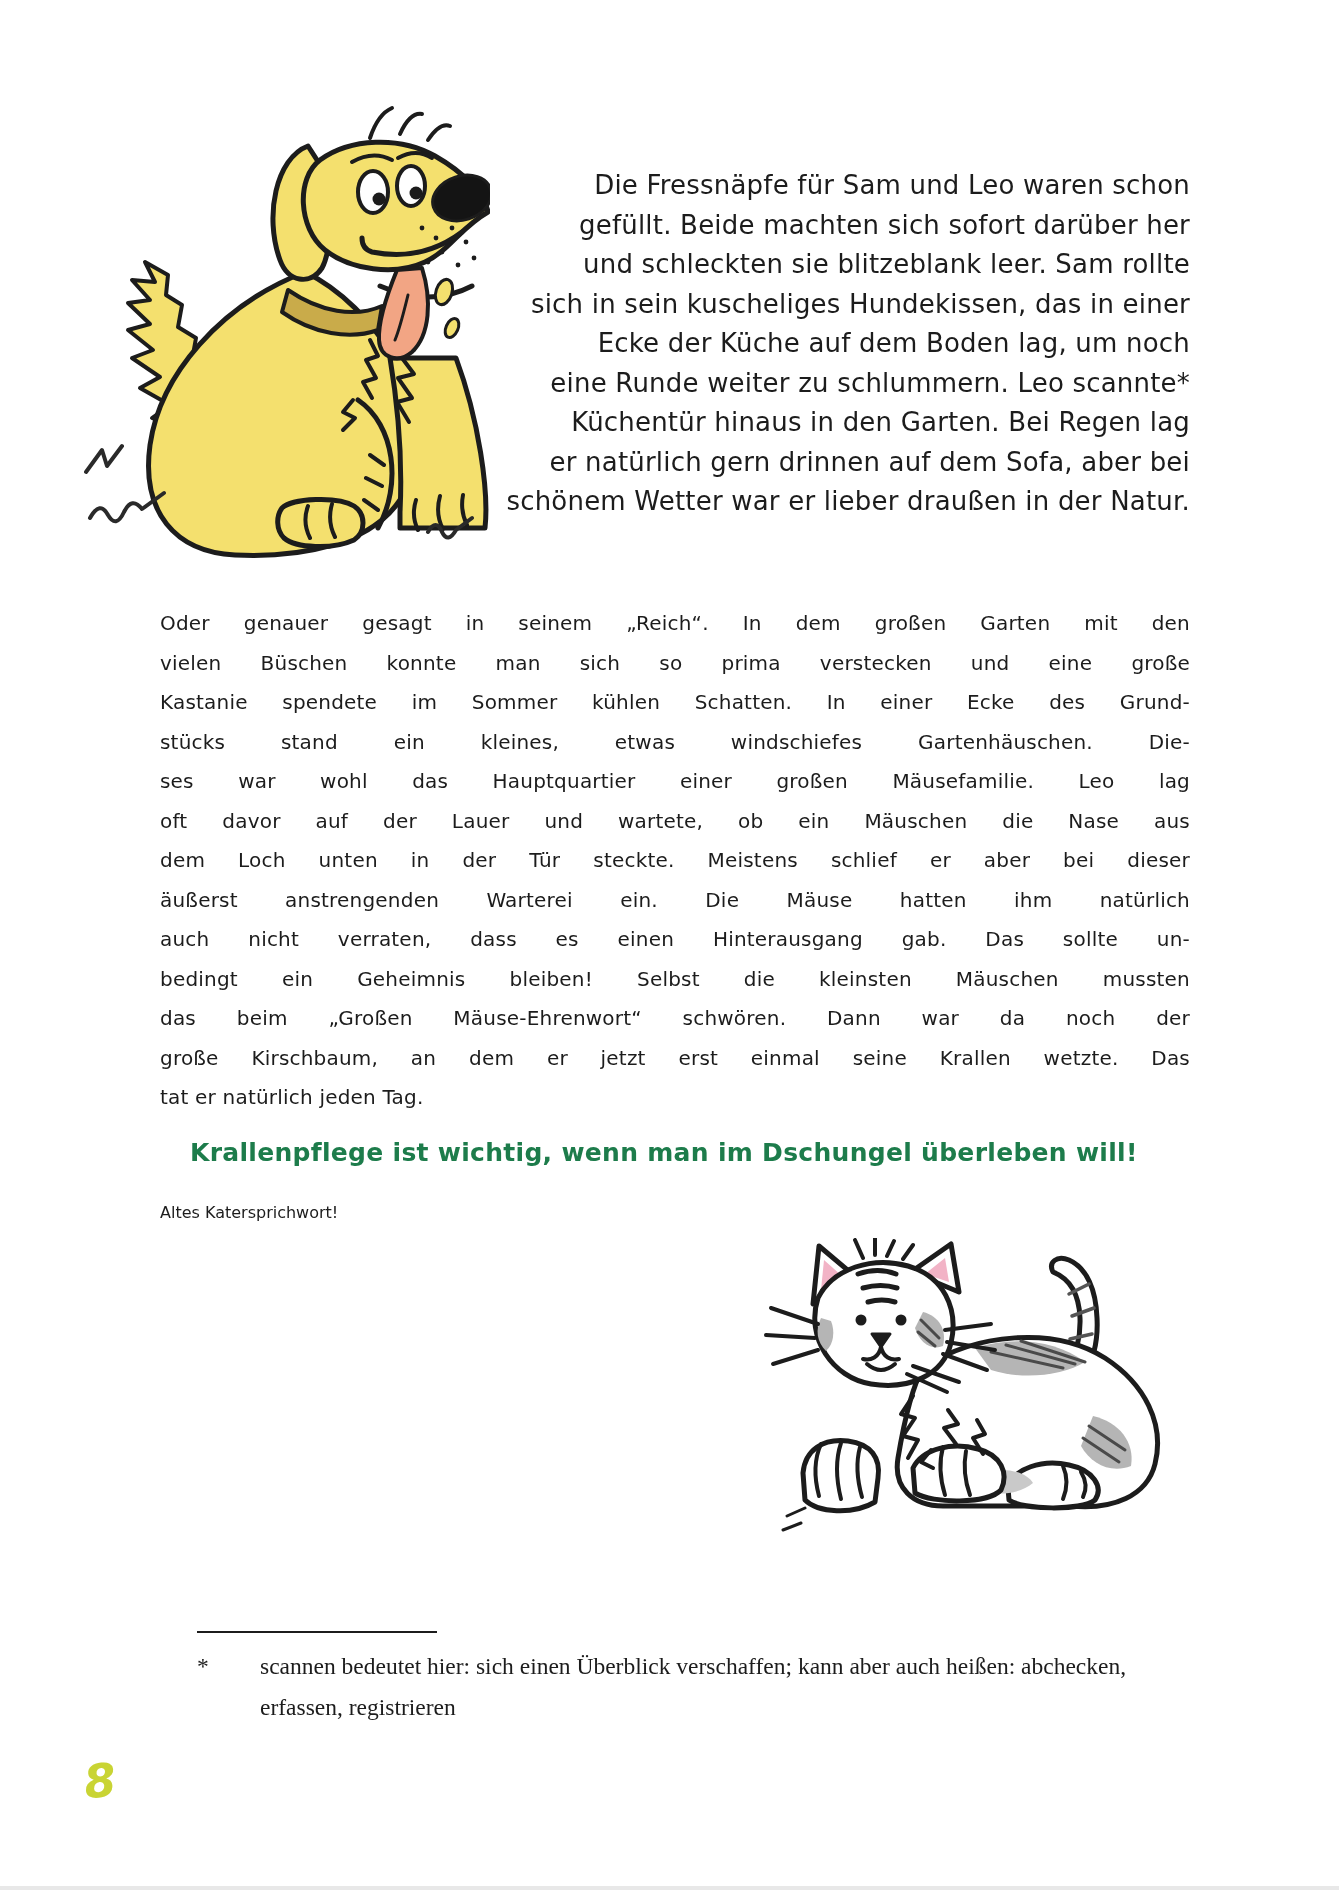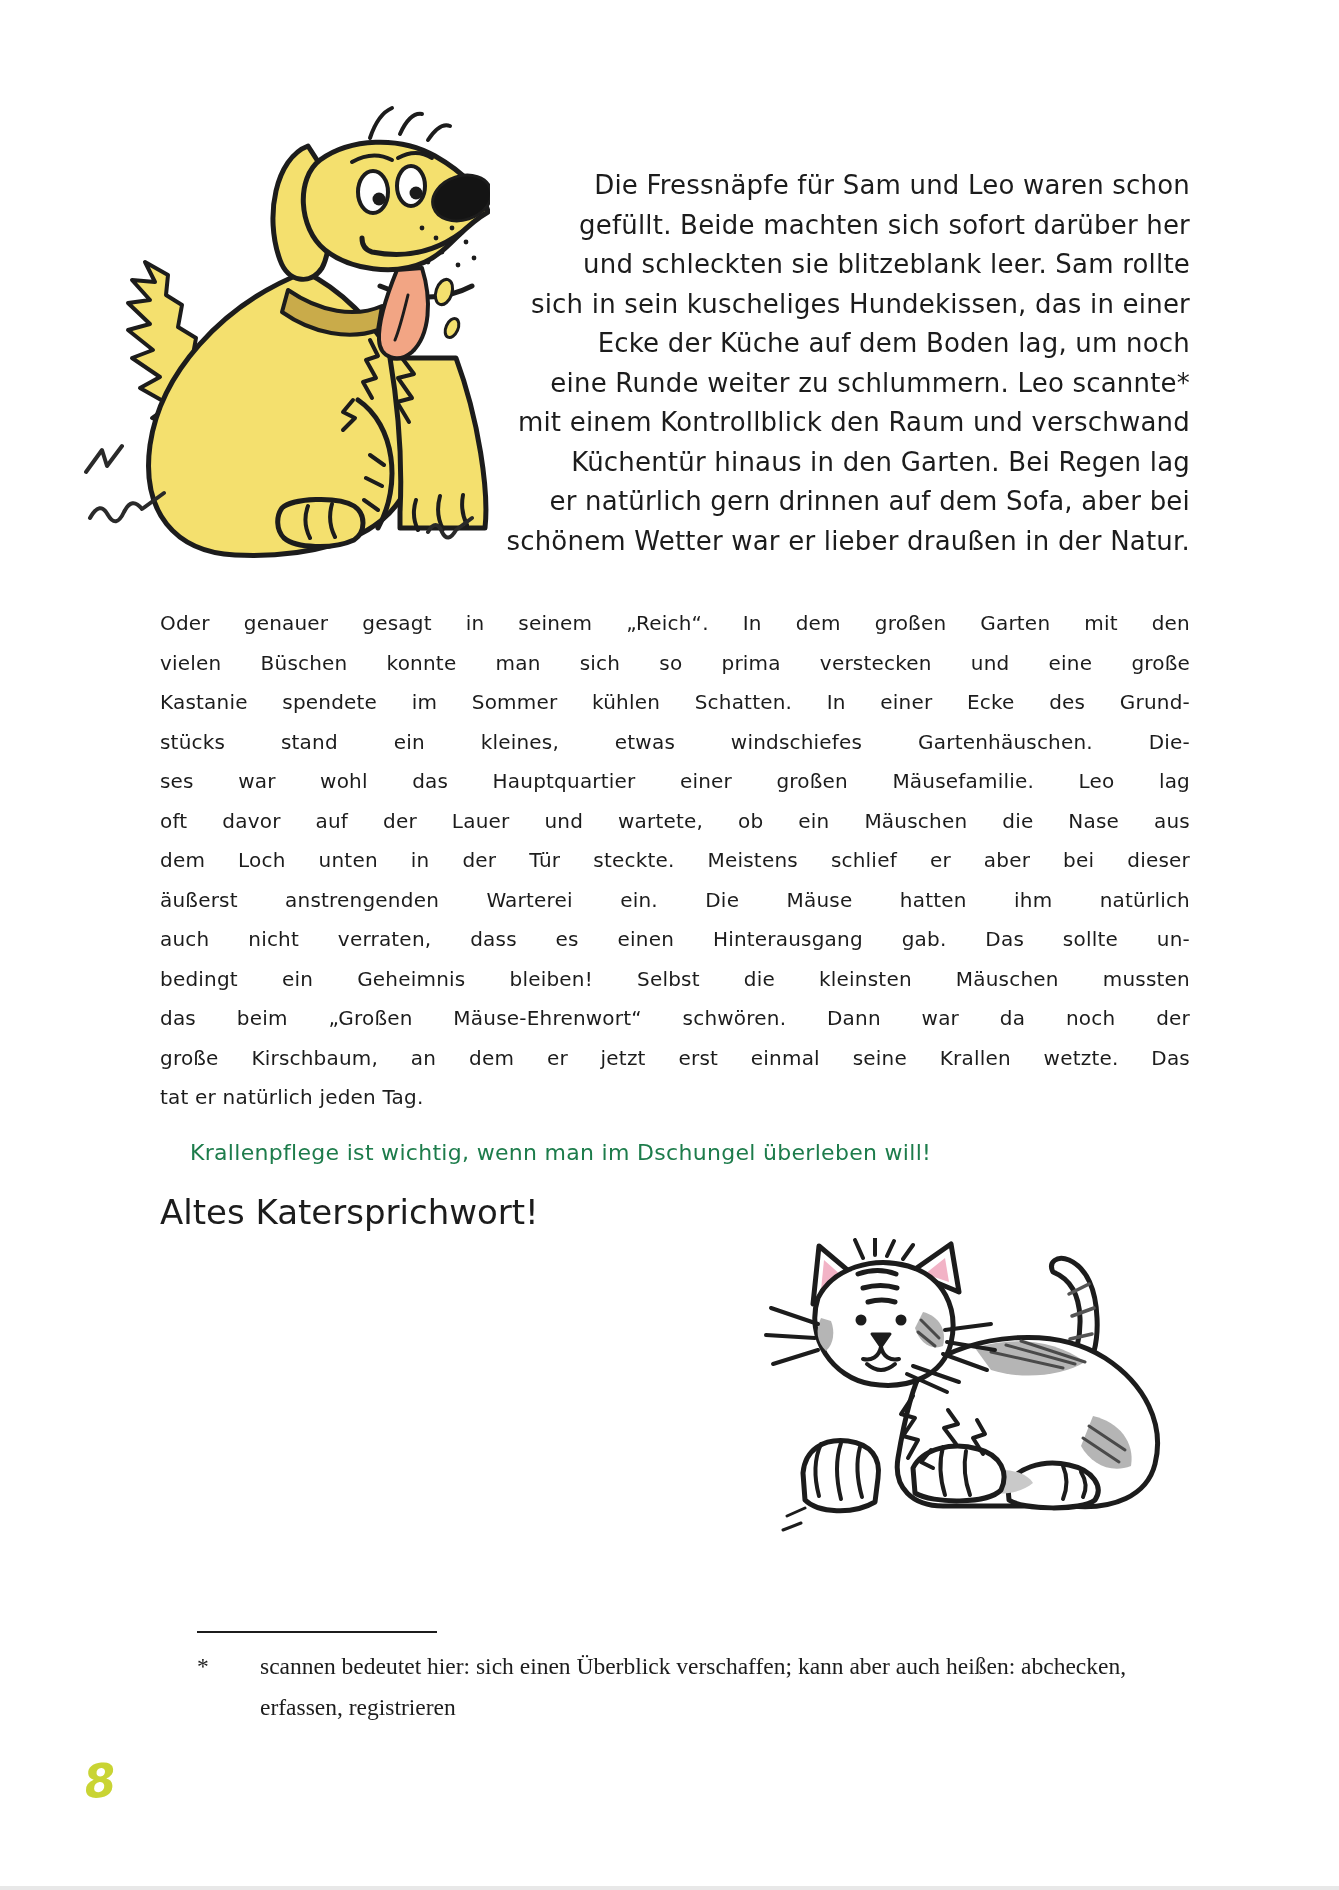--- a/index.html
+++ b/index.html
@@ -19,26 +19,26 @@
   }
   .wrapped-lines .story-line{white-space:nowrap;}
   .full-lines{
     position:absolute;top:604px;left:160px;right:149px;
     font-size:20px;line-height:39.5px;letter-spacing:0.2px;
   }
   .full-lines .story-line{text-align:justify;text-align-last:justify;}
   .full-lines .story-line:last-child{text-align-last:left;}
   .quote-line{
     position:absolute;left:190px;top:1133px;right:149px;
-    font-size:22px;line-height:39.5px;font-weight:400;
+    font-size:25px;line-height:39.5px;font-weight:700;
     color:#1d7c4b;letter-spacing:0.3px;white-space:nowrap;
   }
   .attribution-line{
     position:absolute;left:160px;top:1193px;
-    font-size:34px;line-height:39.5px;white-space:nowrap;
+    font-size:16px;line-height:39.5px;white-space:nowrap;
   }
   .footnote-rule{
     position:absolute;left:197px;top:1631px;width:240px;height:2px;
     background:#1c1c1c;
   }
   .footnote{
     position:absolute;left:197px;top:1646px;right:100px;
     display:grid;grid-template-columns:43px 1fr;
     font-family:"Liberation Serif","DejaVu Serif",serif;
     font-size:23.5px;line-height:41px;
@@ -120,21 +120,20 @@
     </svg>
   </div>
 
   <div class="wrapped-lines">
       <div class="story-line">Die Fressnäpfe für Sam und Leo waren schon</div>
       <div class="story-line">gefüllt. Beide machten sich sofort darüber her</div>
       <div class="story-line">und schleckten sie blitzeblank leer. Sam rollte</div>
       <div class="story-line">sich in sein kuscheliges Hundekissen, das in einer</div>
       <div class="story-line">Ecke der Küche auf dem Boden lag, um noch</div>
       <div class="story-line">eine Runde weiter zu schlummern. Leo scannte*</div>
-      <div class="story-line">mit einem Kontrollblick den Raum und verschwand</div>
       <div class="story-line">Küchentür hinaus in den Garten. Bei Regen lag</div>
       <div class="story-line">er natürlich gern drinnen auf dem Sofa, aber bei</div>
       <div class="story-line">schönem Wetter war er lieber draußen in der Natur.</div>
     </div>
 
   <div class="full-lines">
       <div class="story-line">Oder genauer gesagt in seinem „Reich“. In dem großen Garten mit den</div>
       <div class="story-line">vielen Büschen konnte man sich so prima verstecken und eine große</div>
       <div class="story-line">Kastanie spendete im Sommer kühlen Schatten. In einer Ecke des Grund-</div>
       <div class="story-line">stücks stand ein kleines, etwas windschiefes Gartenhäuschen. Die-</div>

